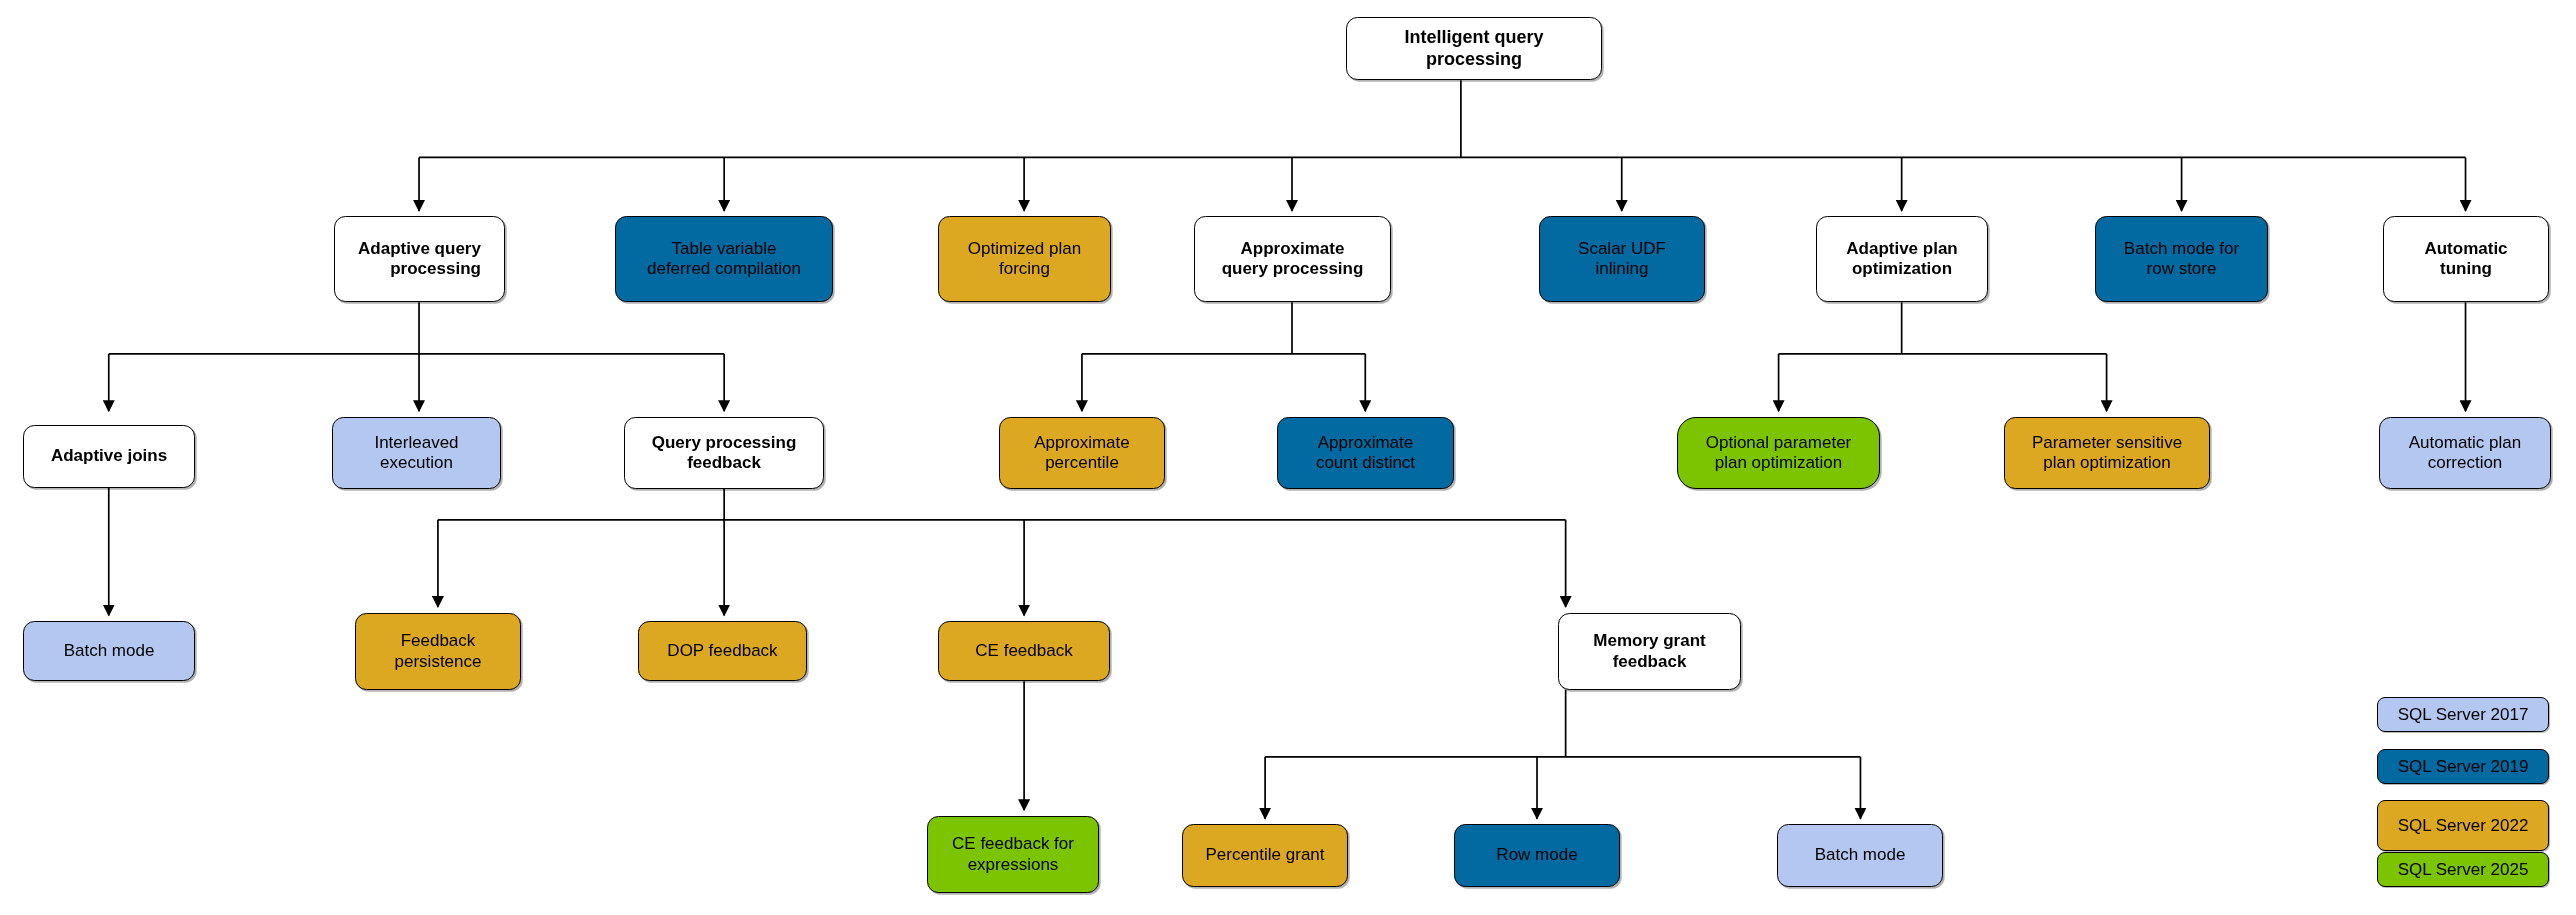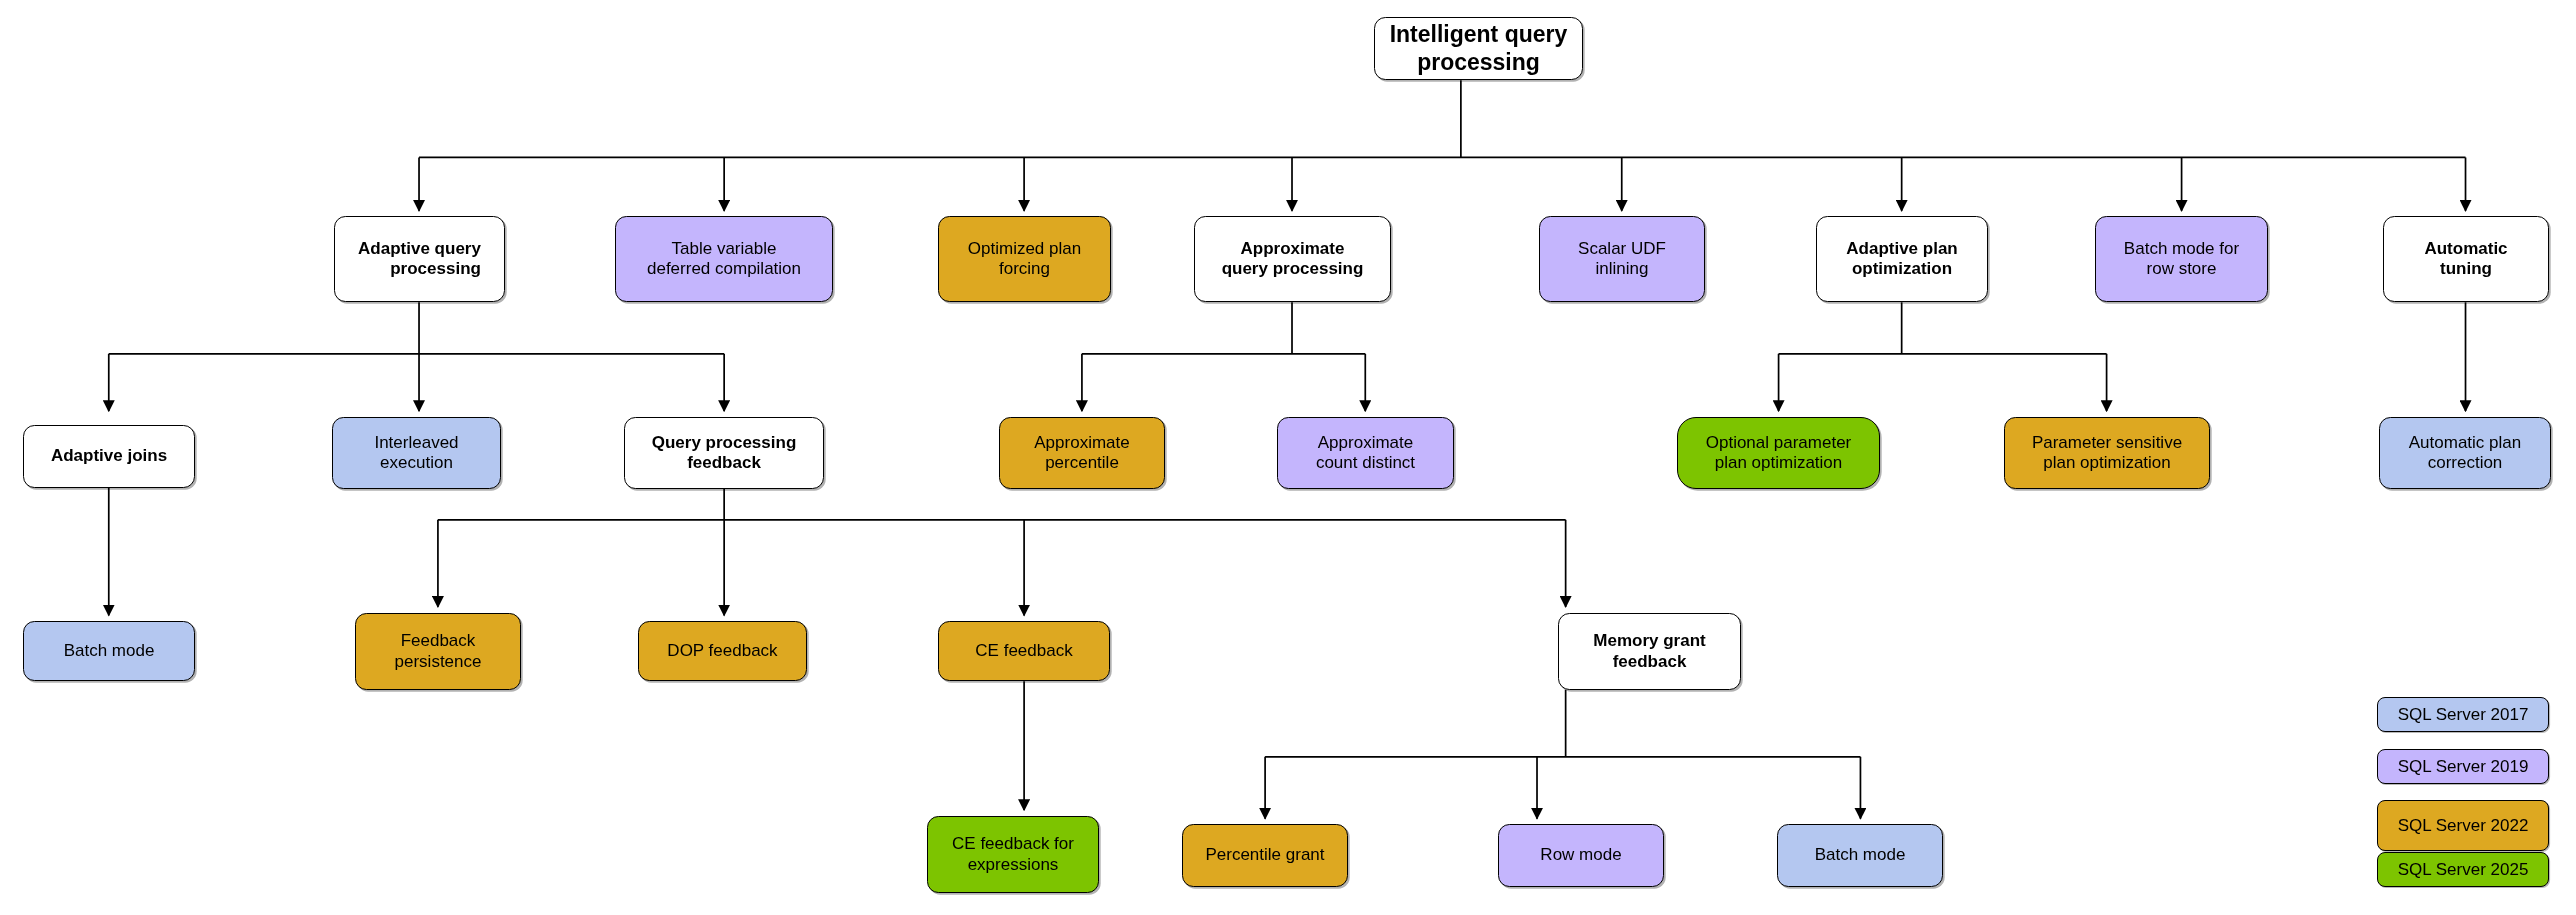--- a/index.html
+++ b/index.html
@@ -32,21 +32,21 @@
     align-items: center;
     justify-content: center;
     text-align: center;
     color: #000000;
     line-height: 1.18;
     padding: 2.3px 5.7px;
     white-space: pre-line;
     box-shadow: 1.7px 1.7px 0 rgba(0,0,0,0.30);
   }
   .fill-white  { background: #ffffff; }
-  .fill-gray   { background: #c4b5fd; }
+  .fill-gray   { background: #0369a1; }
   .fill-orange { background: #dda821; }
   .fill-blue   { background: #b4c7f0; }
   .fill-green  { background: #7dc400; }
 
   .bold   { font-weight: bold; }
   .normal { font-weight: normal; }
 
   .legend-box {
     position: absolute;
     box-sizing: border-box;
@@ -108,21 +108,21 @@
         <path d="M 1789 1190 L 1789 1415" marker-end="url(#arrow)"></path>
         <path d="M 2735 1205 L 2735 1322"></path>
         <path d="M 2210 1322 L 3250 1322"></path>
         <path d="M 2210 1322 L 2210 1430" marker-end="url(#arrow)"></path>
         <path d="M 2685 1322 L 2685 1430" marker-end="url(#arrow)"></path>
         <path d="M 3250 1322 L 3250 1430" marker-end="url(#arrow)"></path>
       </g>
   </svg>
 
   <div id="nodes-root">
-      <div class="node fill-white bold" style="left: 1346px; top: 17px; width: 209px; height: 63px; font-size: 23px; margin-left: 28px;">Intelligent query
+      <div class="node fill-white bold" style="left: 1346px; top: 17px; width: 256px; height: 63px; font-size: 18px;">Intelligent query
 processing</div>
     </div>
   <div id="nodes-l2">
       <div class="node fill-white bold" style="left: 334px; top: 216px; width: 171px; height: 86px; font-size: 17px; text-align: right;">Adaptive query
 processing</div>
       <div class="node fill-gray normal" style="left: 615px; top: 216px; width: 218px; height: 86px; font-size: 17px;">Table variable
 deferred compilation</div>
       <div class="node fill-orange normal" style="left: 938px; top: 216px; width: 173px; height: 86px; font-size: 17px;">Optimized plan
 forcing</div>
       <div class="node fill-white bold" style="left: 1194px; top: 216px; width: 197px; height: 86px; font-size: 17px;">Approximate
@@ -159,21 +159,21 @@
 persistence</div>
       <div class="node fill-orange normal" style="left: 638px; top: 621px; width: 169px; height: 60px; font-size: 17px;">DOP feedback</div>
       <div class="node fill-orange normal" style="left: 938px; top: 621px; width: 172px; height: 60px; font-size: 17px;">CE feedback</div>
       <div class="node fill-white bold" style="left: 1558px; top: 613px; width: 183px; height: 77px; font-size: 17px;">Memory grant
 feedback</div>
     </div>
   <div id="nodes-l5">
       <div class="node fill-green normal" style="left: 927px; top: 816px; width: 172px; height: 77px; font-size: 17px;">CE feedback for
 expressions</div>
       <div class="node fill-orange normal" style="left: 1182px; top: 824px; width: 166px; height: 63px; font-size: 17px;">Percentile grant</div>
-      <div class="node fill-gray normal" style="left: 1454px; top: 824px; width: 166px; height: 63px; font-size: 17px; margin-left: 44px;">Row mode</div>
+      <div class="node fill-gray normal" style="left: 1454px; top: 824px; width: 166px; height: 63px; font-size: 17px;">Row mode</div>
       <div class="node fill-blue normal" style="left: 1777px; top: 824px; width: 166px; height: 63px; font-size: 17px;">Batch mode</div>
     </div>
   <div id="legend-group">
       <div class="legend-box fill-blue" style="left: 2377px; top: 697px; width: 172px; height: 35px;">SQL Server 2017</div>
       <div class="legend-box fill-gray" style="left: 2377px; top: 749px; width: 172px; height: 35px;">SQL Server 2019</div>
       <div class="legend-box fill-orange" style="left: 2377px; top: 800px; width: 172px; height: 51px;">SQL Server 2022</div>
       <div class="legend-box fill-green" style="left: 2377px; top: 852px; width: 172px; height: 35px;">SQL Server 2025</div>
     </div>
 
 </div>

